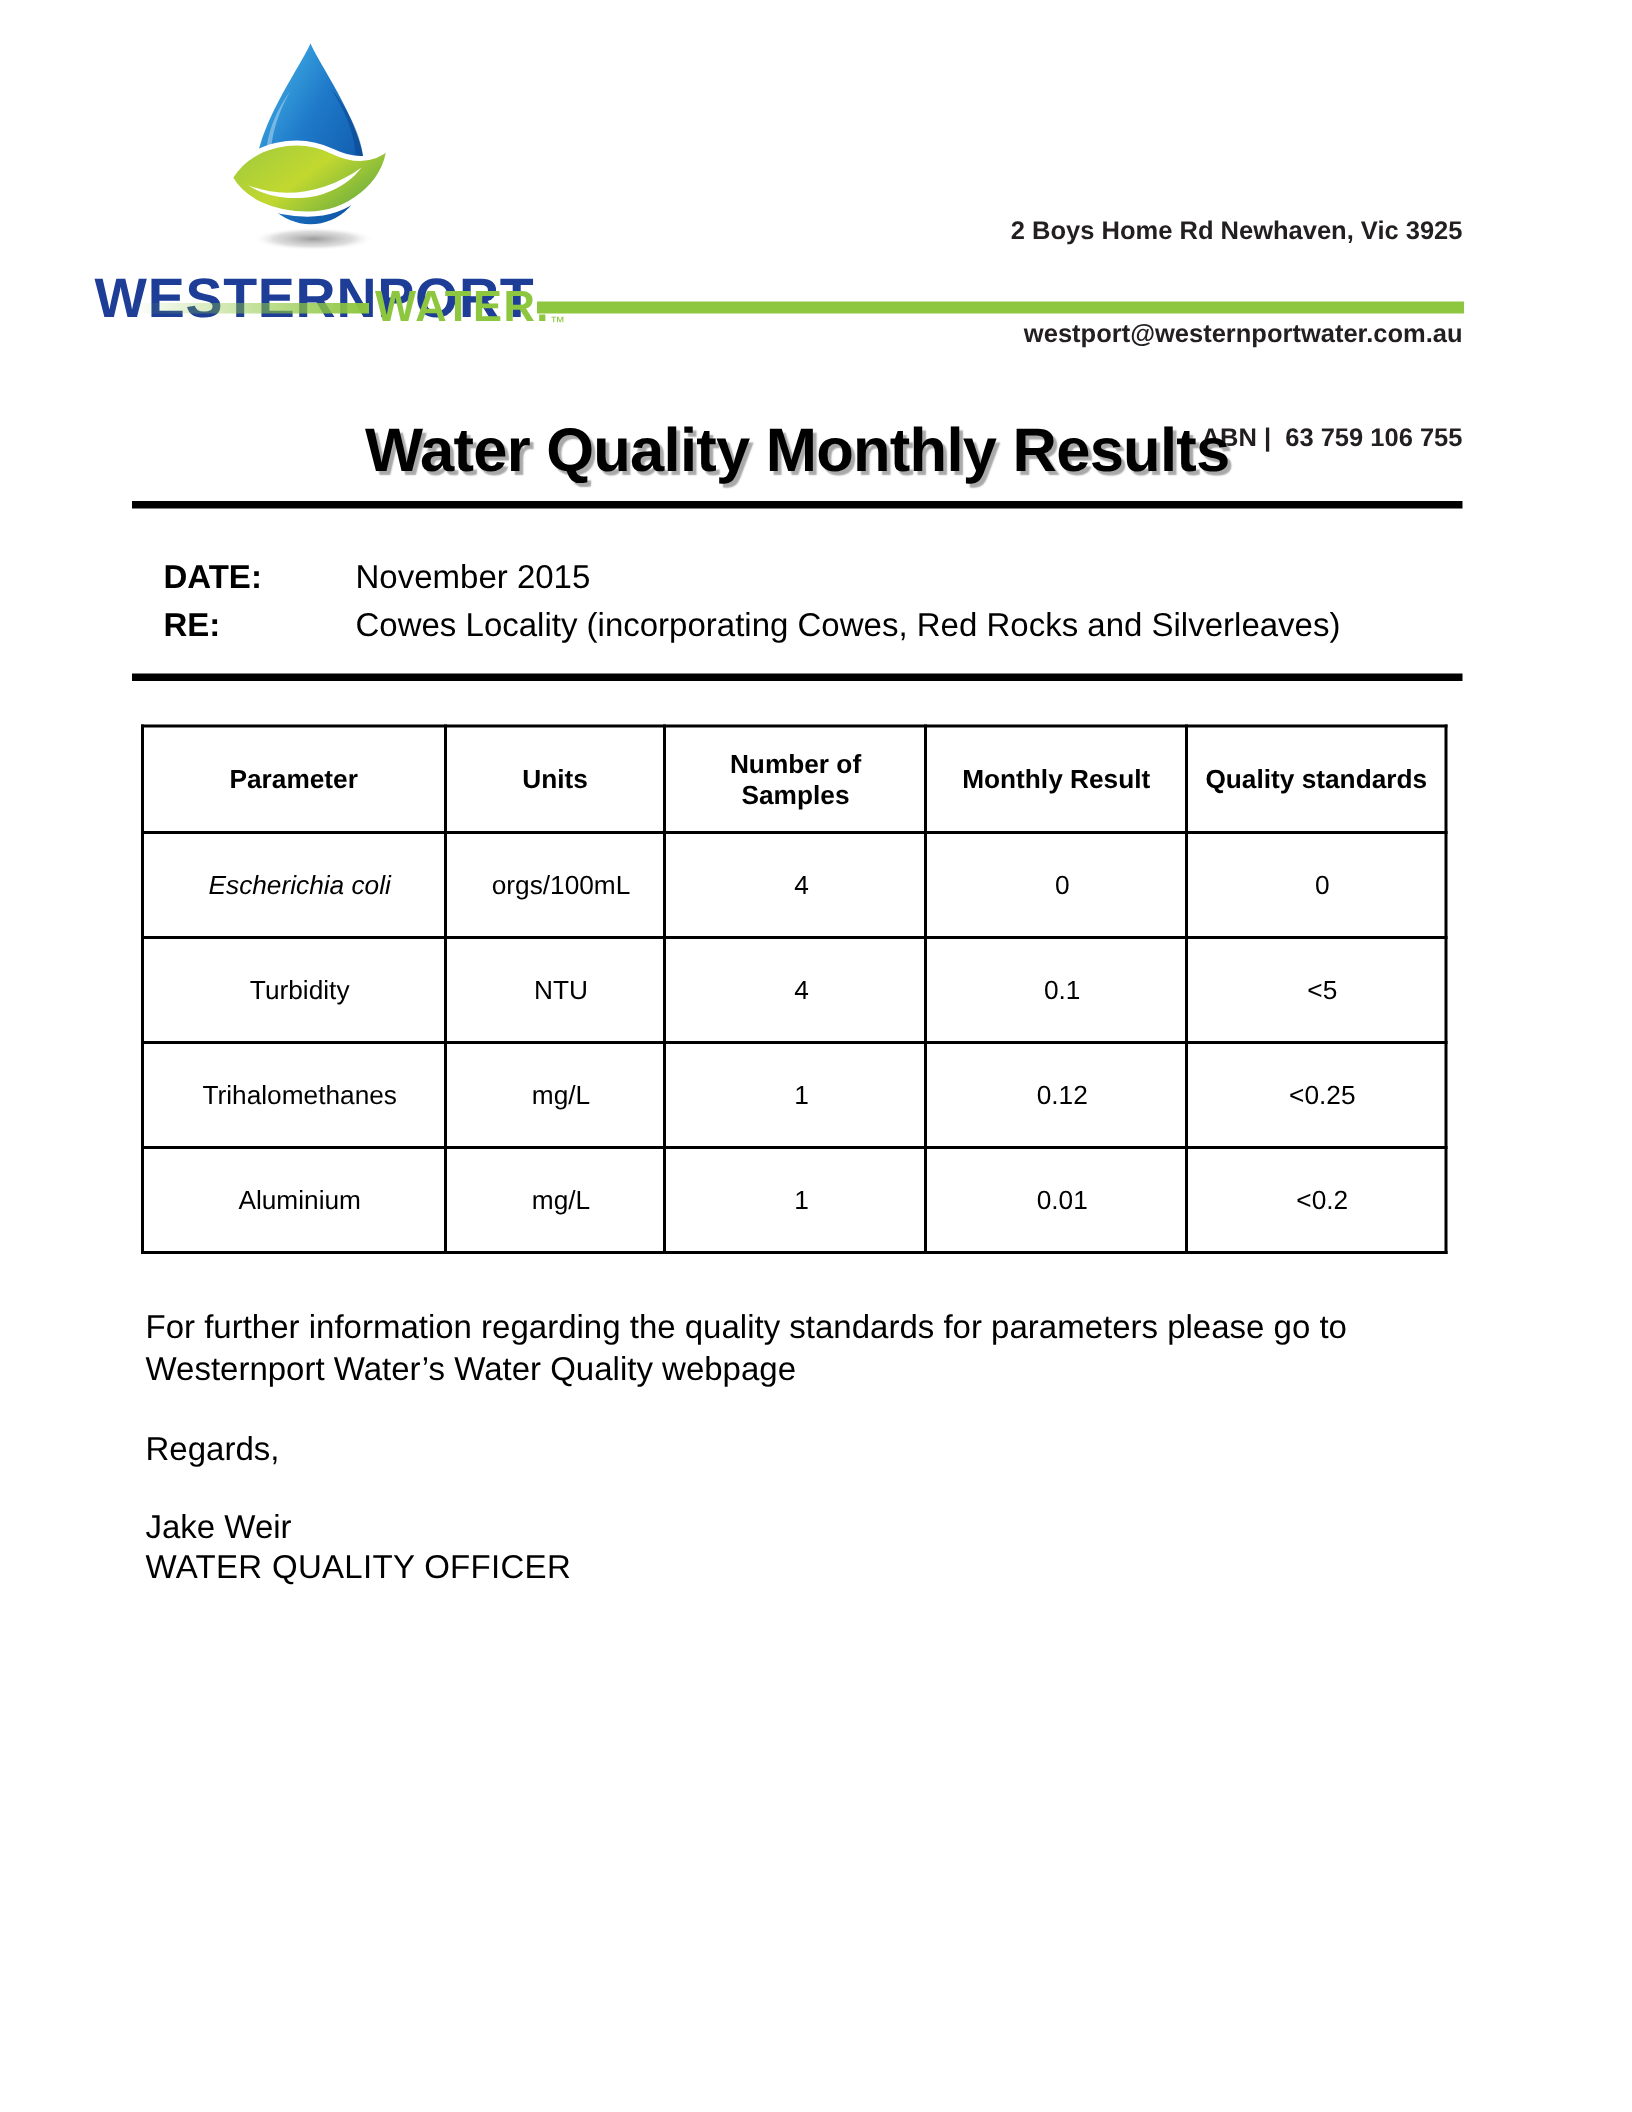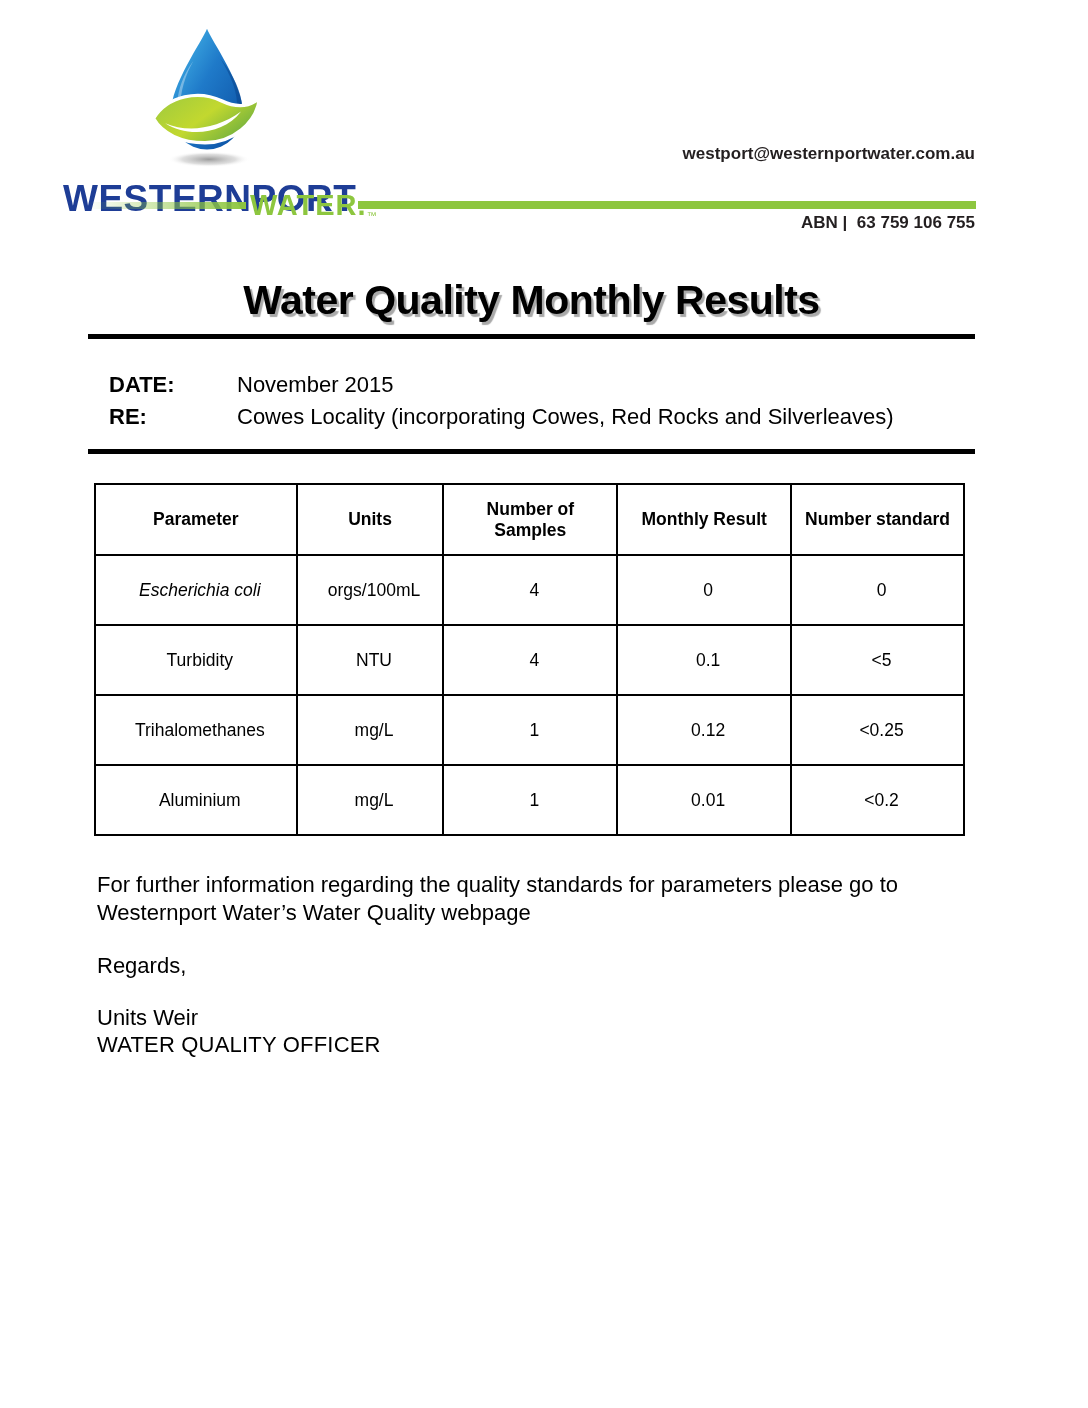--- a/index.html
+++ b/index.html
@@ -124,20 +124,21 @@
   <path d="M5 97 C20 73 52 68 75 79 C92 87 104 85 114 76 C111 102 86 122 58 122 C34 122 14 113 5 97 Z" fill="url(#leafGrad)" stroke="#ffffff" stroke-width="3.5"></path>
   <path d="M17 102 C40 112 70 108 95 90 C76 115 38 116 17 102 Z" fill="#ffffff"></path>
 </svg>
 
 <div class="brand-name">WESTERNPORT</div>
 <div class="brand-underline-left"></div>
 <div class="brand-water"><span>WATER.</span><span class="brand-tm">™</span></div>
 <div class="brand-line-right"></div>
 
 <div class="contact-block">
+  <div>2 Boys Home Rd Newhaven, Vic 3925</div>
   <div>westport@westernportwater.com.au</div>
   <div>ABN |  63 759 106 755</div>
 </div>
 
 <h1 class="doc-title">Water Quality Monthly Results</h1>
 <div class="rule rule-top"></div>
 
 <div class="meta-row meta-date">
   <span class="meta-label">DATE:</span><span class="meta-value">November 2015</span>
 </div>
@@ -146,21 +147,21 @@
 </div>
 <div class="rule rule-mid"></div>
 
 <table class="results-table">
   <thead>
     <tr>
       <th class="col-param">Parameter</th>
       <th class="col-units">Units</th>
       <th class="col-samples"><span class="hdr-narrow">Number of Samples</span></th>
       <th class="col-result">Monthly Result</th>
-      <th class="col-standard">Number standard</th>
+      <th class="col-standard">Quality standards</th>
     </tr>
   </thead>
   <tbody>
     <tr>
       <td class="italic">Escherichia coli</td>
       <td>orgs/100mL</td>
       <td>4</td>
       <td>0</td>
       <td>0</td>
     </tr>
@@ -184,15 +185,15 @@
       <td>1</td>
       <td>0.01</td>
       <td>&lt;0.2</td>
     </tr>
   </tbody>
 </table>
 
 <div class="footer-block">
   <p class="footer-info">For further information regarding the quality standards for parameters please go to Westernport Water’s Water Quality webpage</p>
   <p class="footer-regards">Regards,</p>
-  <p class="footer-name">Units Weir</p>
+  <p class="footer-name">Jake Weir</p>
   <p class="footer-role">WATER QUALITY OFFICER</p>
 </div>
 
 </body></html>

